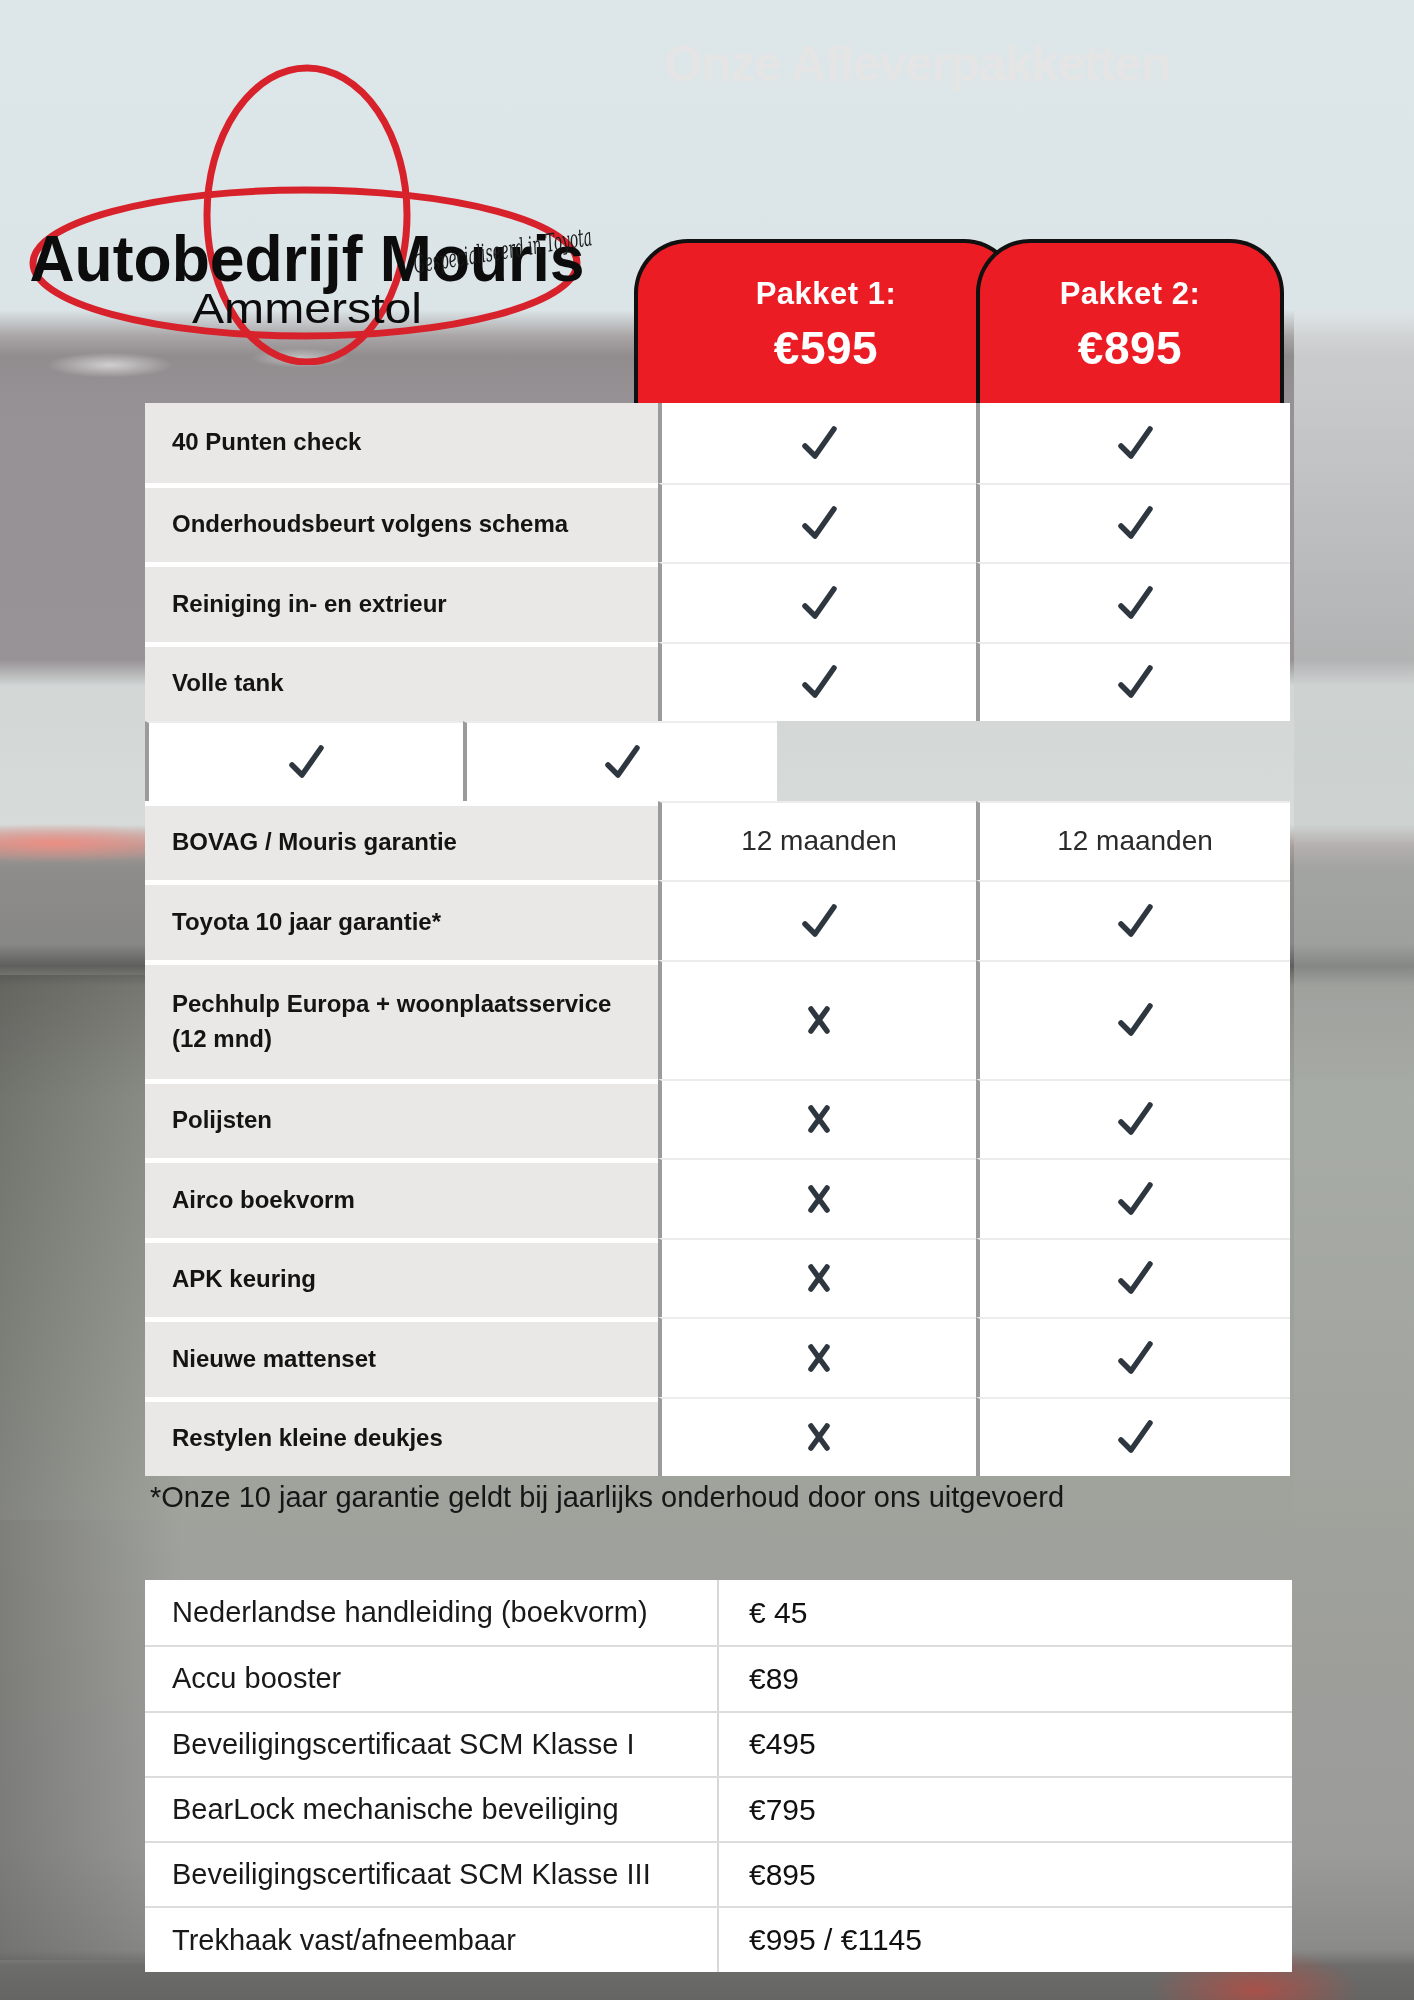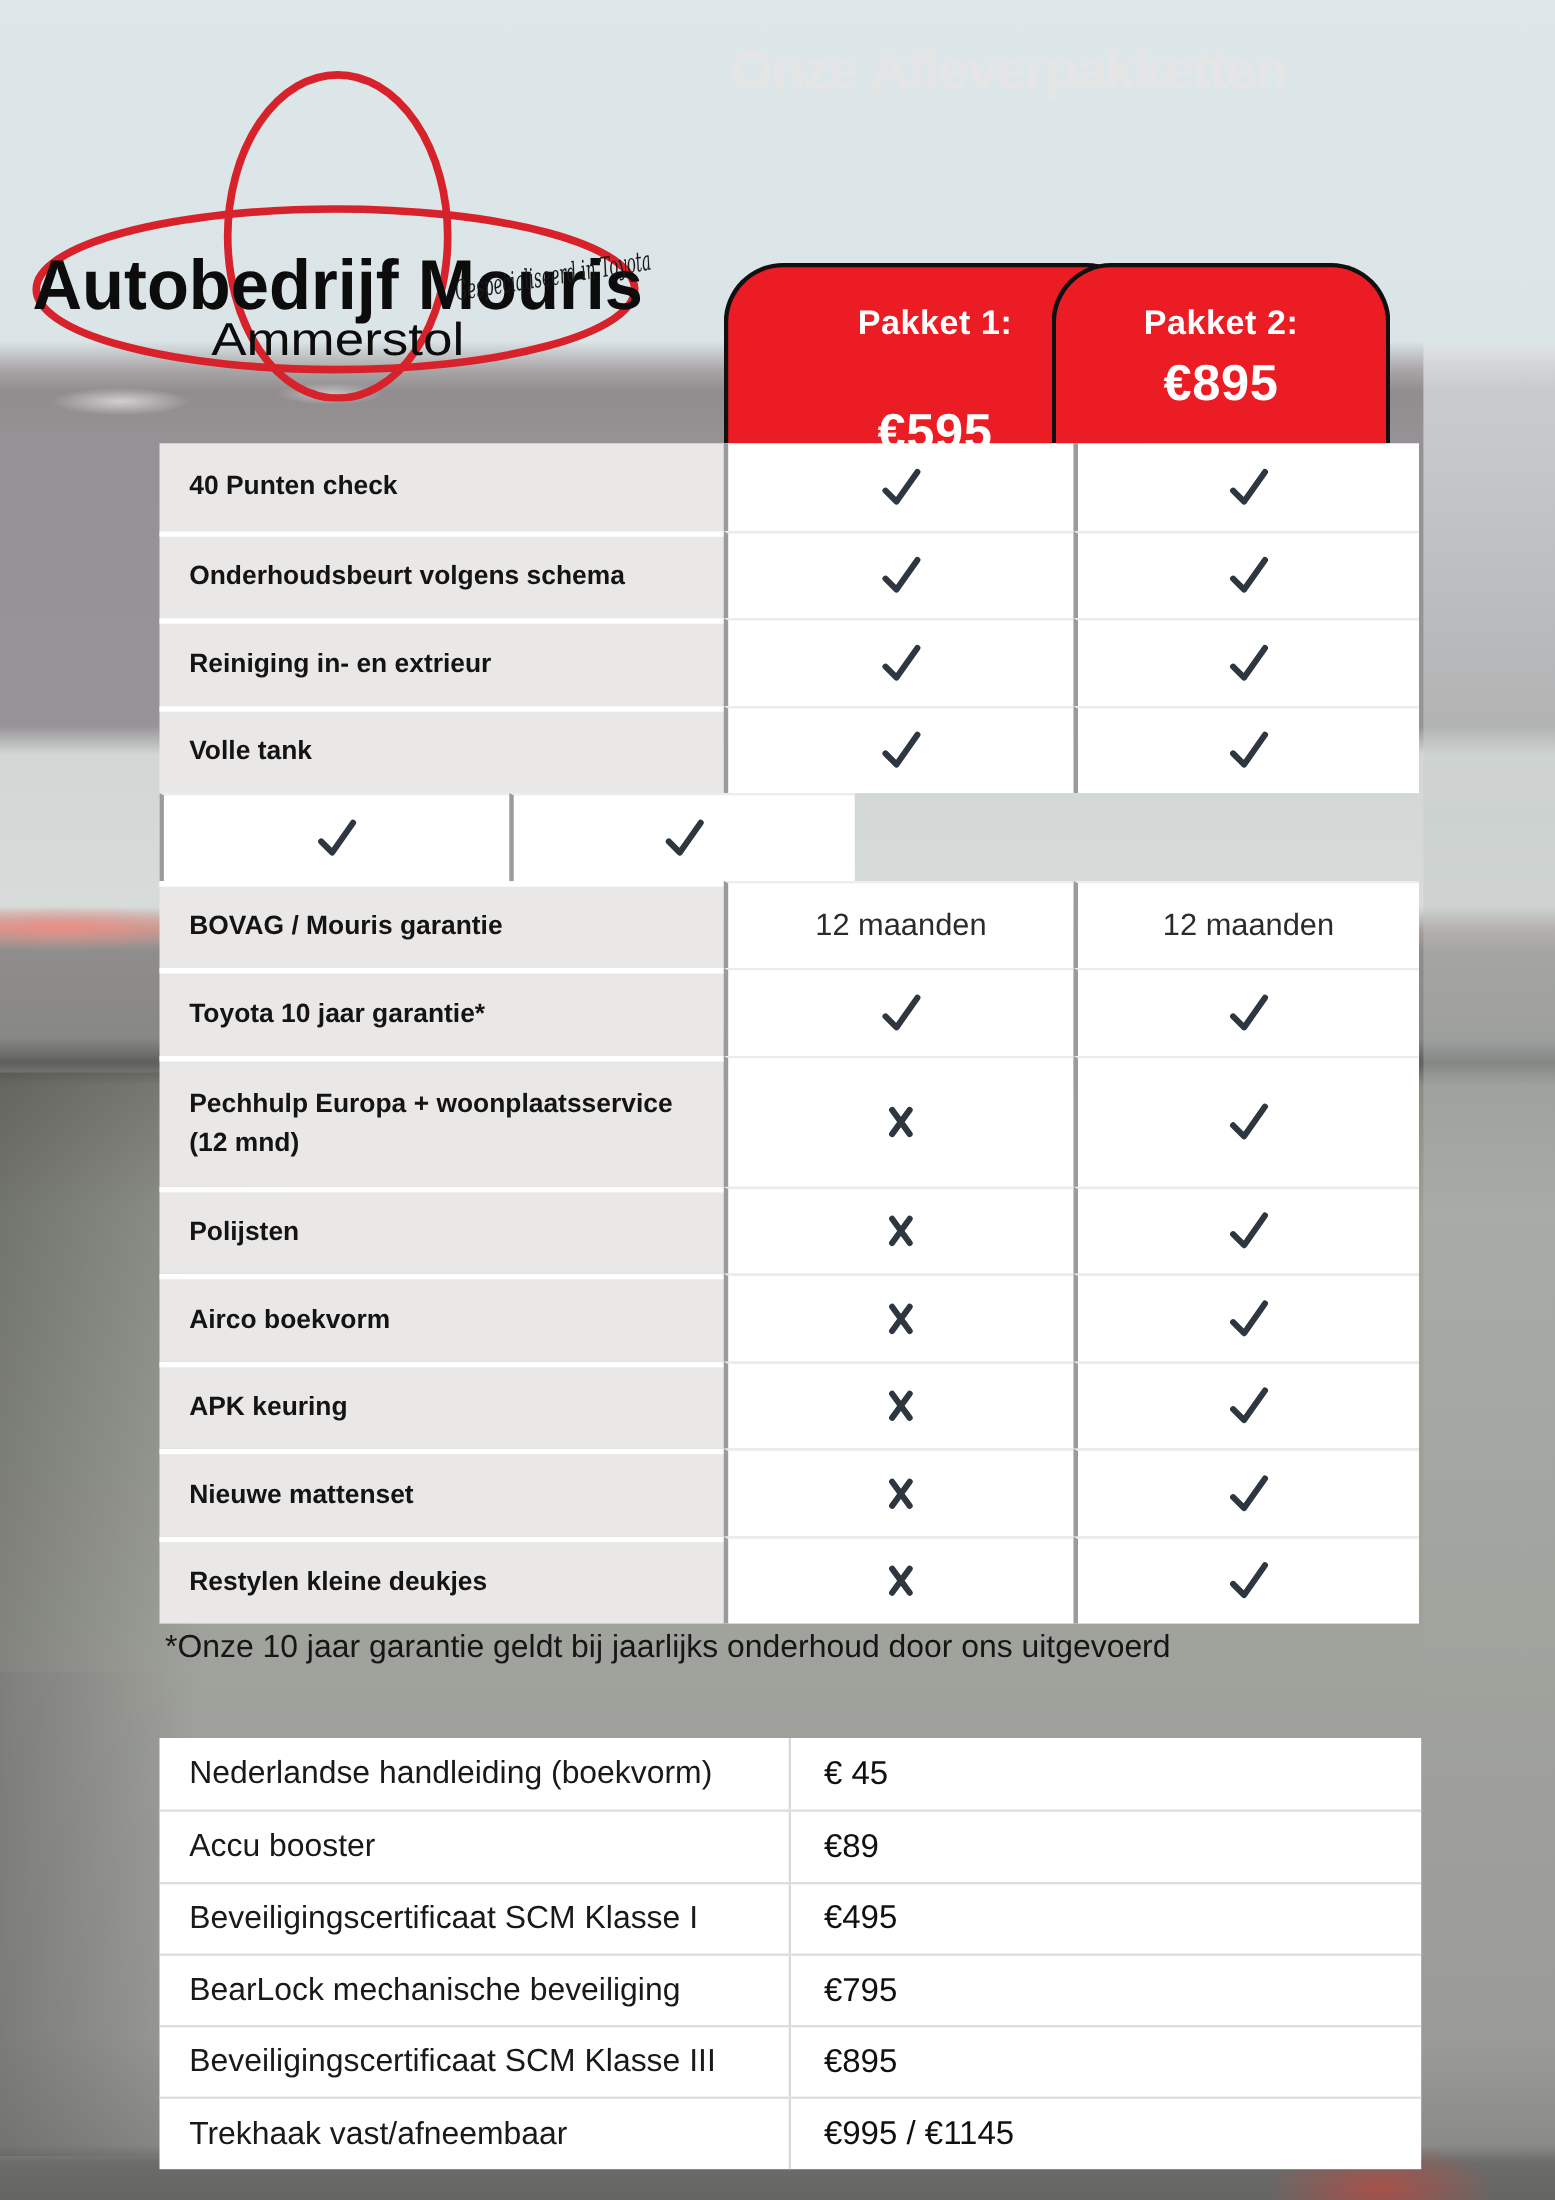--- a/index.html
+++ b/index.html
@@ -37,22 +37,22 @@
     font-size:50px;font-weight:800;letter-spacing:-1.5px;line-height:1.2;color:#e5e5e5;
   }
 
   
   .pkg{
     position:absolute;top:239px;height:164px;box-sizing:border-box;
     background:#ec1c24;border:4px solid #101010;border-bottom:none;
     border-radius:54px 54px 0 0;color:#fff;text-align:center;
     display:flex;flex-direction:column;align-items:center;
   }
-  #pkg1{left:658px;width:384px;gap:44px;}
-  #pkg2{left:956px;width:308px;}
+  #pkg1{left:634px;width:384px;}
+  #pkg2{left:976px;width:308px;}
   .plabel{margin-top:33px;font-size:31px;font-weight:bold;letter-spacing:.5px;}
   .pprice{margin-top:9px;font-size:46px;font-weight:bold;letter-spacing:.5px;}
 
   
   .cmp{position:absolute;left:145px;top:403px;width:1145px;}
   .crow{display:flex;height:79.5px;}
   .crow.tall{height:119px;}
   .c-label{
     flex:0 0 513px;box-sizing:border-box;background:#e9e8e7;
     border-top:5px solid #ffffff;

